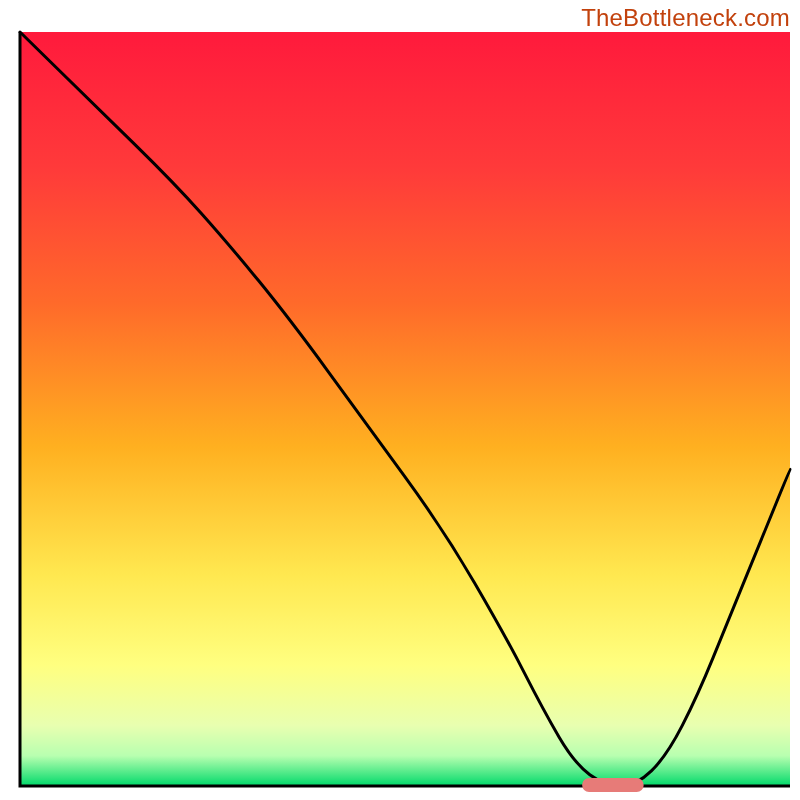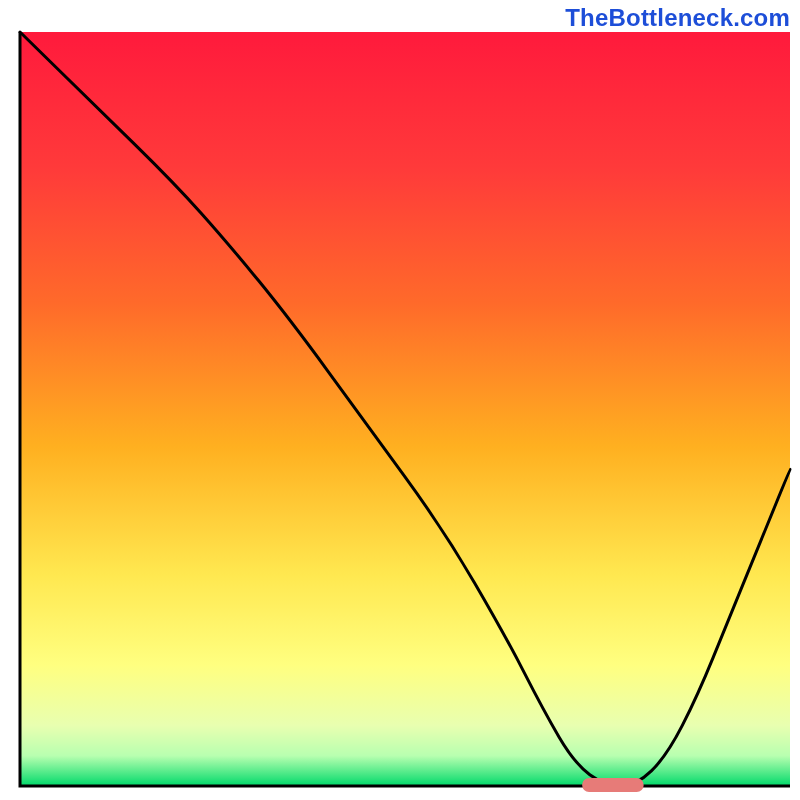--- a/index.html
+++ b/index.html
@@ -13,23 +13,23 @@
   }
   .chart-container {
     position: relative;
     width: 800px;
     height: 800px;
   }
   .watermark {
     position: absolute;
     top: 4px;
     right: 10px;
-    color: #1d4ed8;
+    color: #c2410c;
     font-size: 24px;
-    font-weight: 700;
+    font-weight: 400;
     letter-spacing: 0.2px;
     z-index: 5;
     text-align: center;
   }
   svg {
     position: absolute;
     left: 0;
     top: 0;
   }
 </style>

